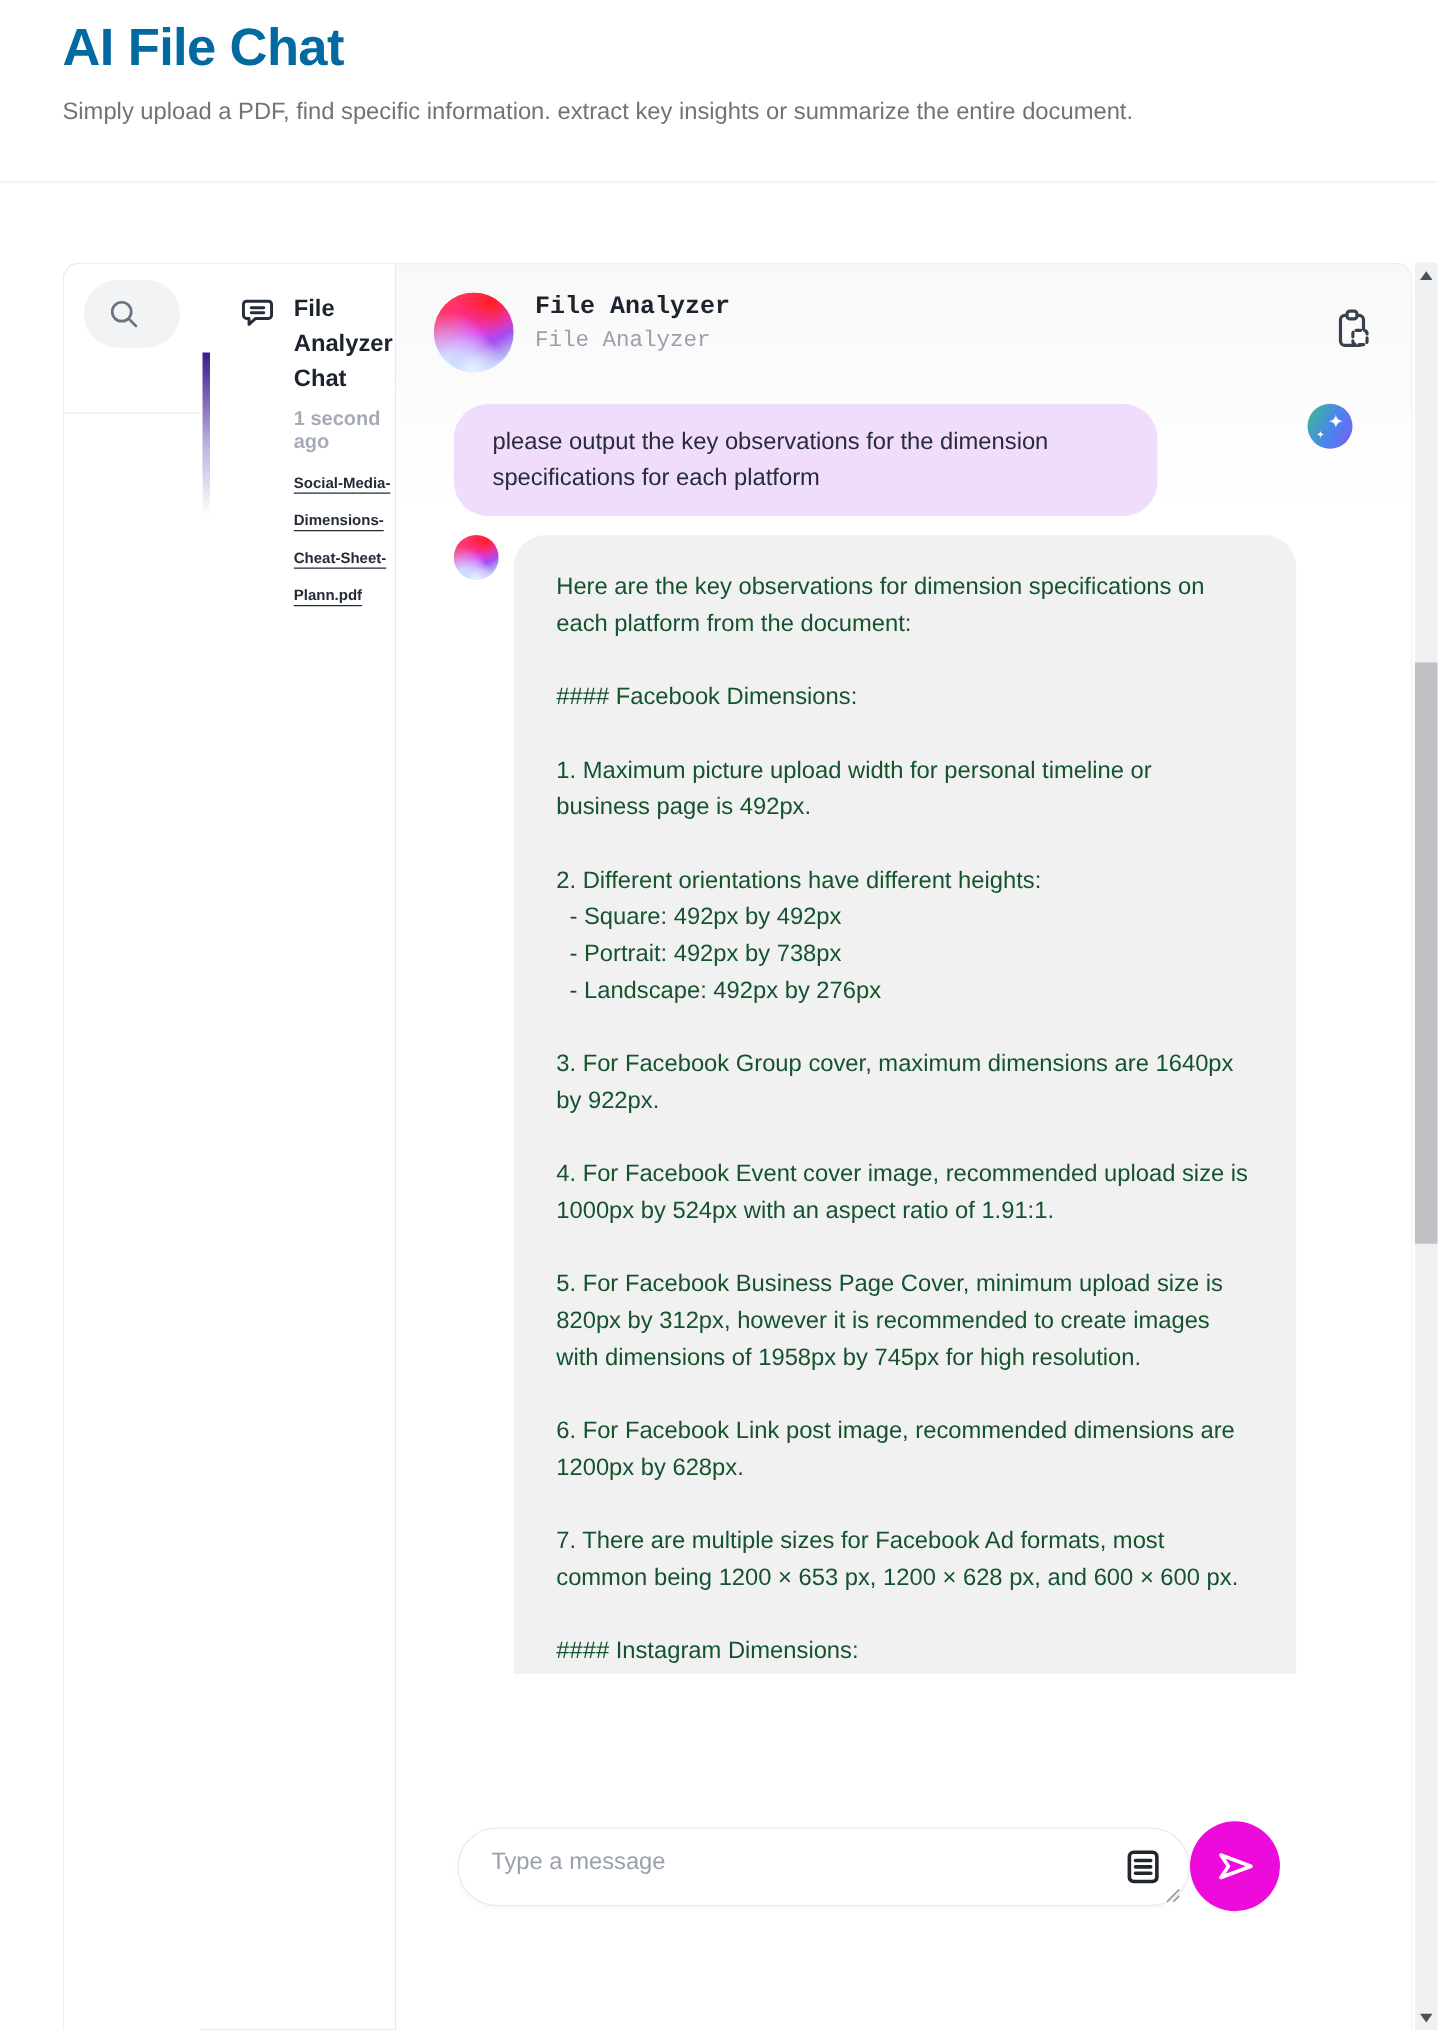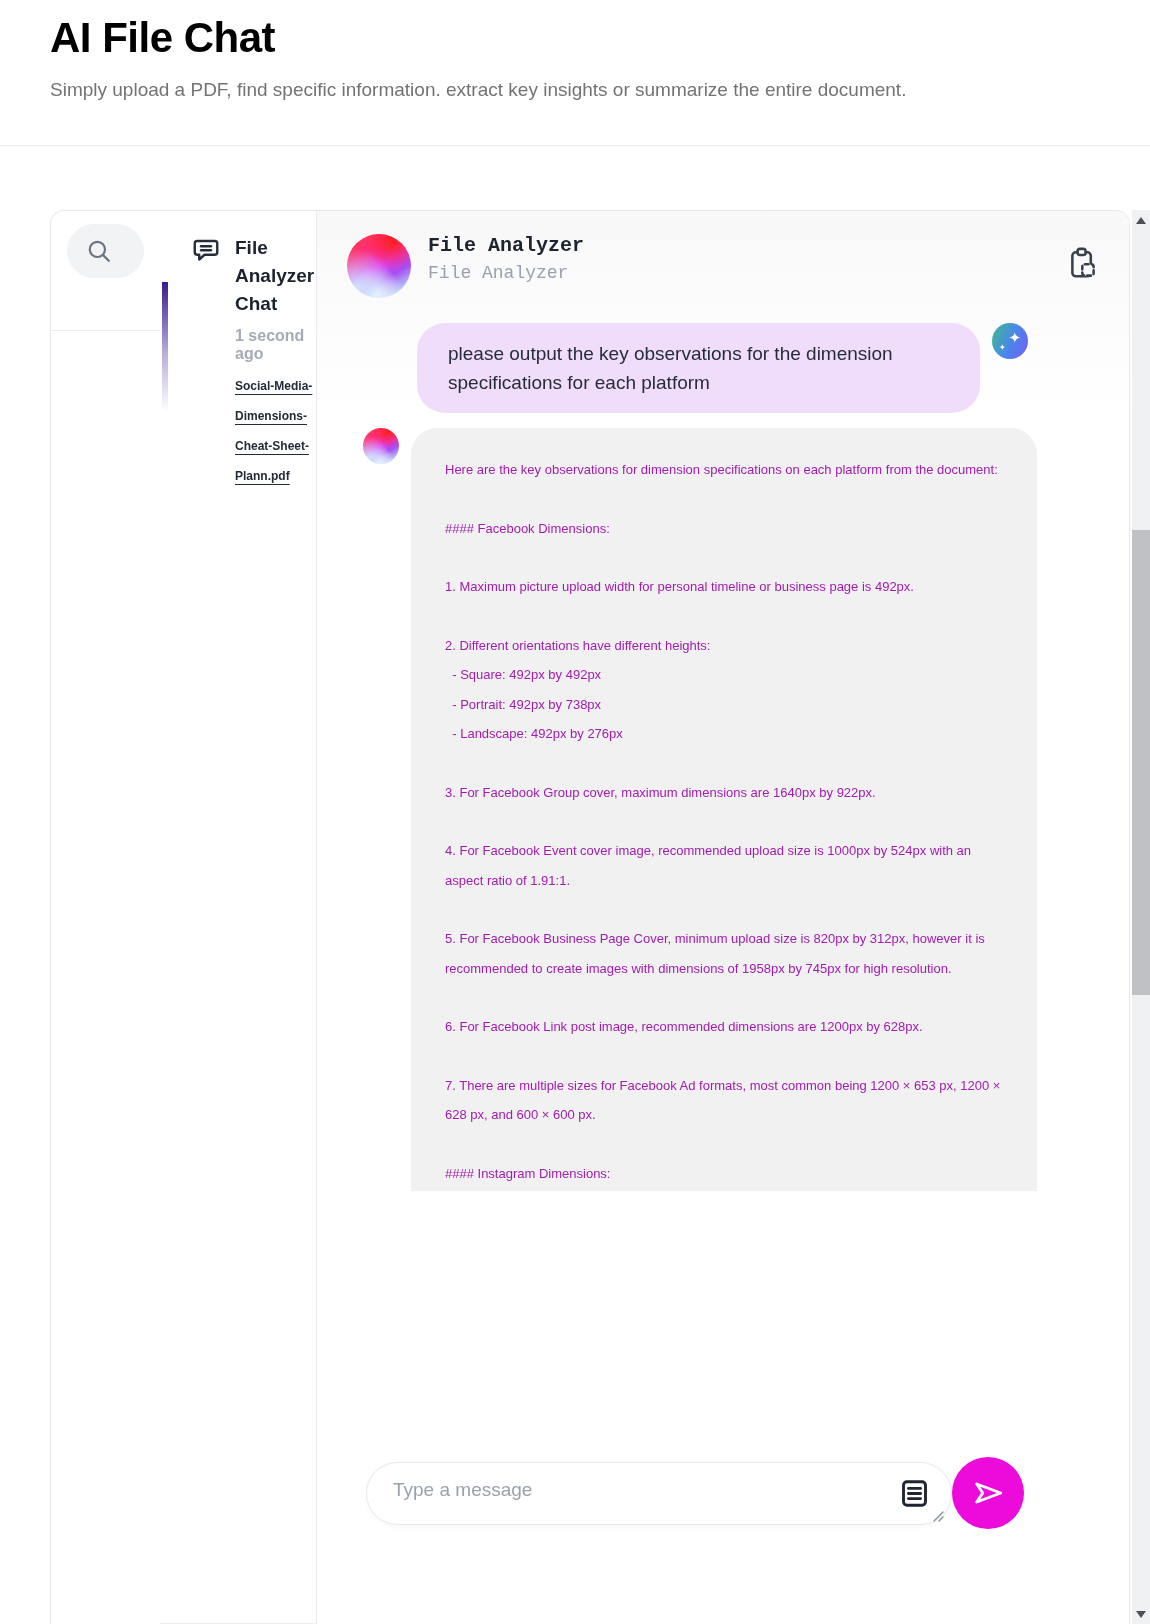--- a/index.html
+++ b/index.html
@@ -1,21 +1,21 @@
 <!DOCTYPE html>
 <html><head>
 <meta charset="utf-8">
 <style>
   * { margin:0; padding:0; box-sizing:border-box; }
   html,body { width:1150px; height:1624px; background:#ffffff; overflow:hidden;
               font-family:"Liberation Sans","DejaVu Sans",sans-serif; }
 
   
   .page-header { padding:14px 50px 0 50px; height:146px; border-bottom:1px solid #e9ebee; }
-  .page-title { font-size:42px; font-weight:800; color:#000000; letter-spacing:-0.5px; }
+  .page-title { font-size:42px; font-weight:800; color:#0369a1; letter-spacing:-0.5px; }
   .page-subtitle { margin-top:17px; font-size:19px; color:#737373; }
 
   
   .app-shell { position:absolute; left:50px; top:210px; width:1080px; height:1414px;
                border:1px solid #e7e9ee; border-bottom:none; border-radius:14px 14px 0 0;
                display:flex; overflow:hidden; background:#fff; }
 
   
   .sidebar { width:266px; flex:none; border-right:1px solid #e7e9ee; display:flex; flex-direction:row; }
   .search-section { padding:13px 16px 0 16px; height:120px; border-bottom:1px solid #eceef1; }
@@ -45,31 +45,31 @@
         linear-gradient(150deg, #ff4040 0%, #ff2d7c 28%, #e23cf0 50%, #a54cf0 66%, #b9d9f7 88%, #eaf5ff 100%); }
   .avatar-lg { width:64px; height:64px; flex:none; }
   .avatar-sm { width:36px; height:36px; flex:none; }
   .chat-title { font-size:20px; font-weight:700; color:#1d2430; }
   .chat-subtitle { font-size:18px; color:#9aa1ad; margin-top:6px; }
   .header-spacer { flex:1; }
   .clipboard-button { background:none; border:none; cursor:pointer; padding:4px; }
 
   
   .messages { flex:1; padding:2px 49px 0 46px; overflow:hidden; }
-  .user-row { display:flex; justify-content:center; align-items:flex-start; gap:12px; }
+  .user-row { display:flex; justify-content:space-between; align-items:flex-start; gap:12px; }
   .user-bubble { background:#f0ddfc; border-radius:28px; padding:16px 31px; max-width:563px;
                  font-size:19px; line-height:29px; color:#262d38; }
   .user-avatar { width:36px; height:36px; border-radius:50%; flex:none; position:relative;
                  background:linear-gradient(115deg,#3dbd8c 0%, #4b84ef 55%, #7a5cf0 100%); }
   .user-avatar .sp1 { position:absolute; right:7px; top:7px; color:#ffffff; font-size:15px; line-height:1; }
   .user-avatar .sp2 { position:absolute; left:7px; bottom:7px; color:#ffffff; font-size:8px; line-height:1; }
 
   .assistant-row { display:flex; align-items:flex-start; gap:12px; margin-top:15px; }
   .assistant-bubble { background:#f1f1f2; border-radius:26px 26px 0 0; padding:27px 36px 3px 34px;
-                      width:626px; margin-right:45px; font-size:13px; line-height:29.5px; color:#a21caf; }
+                      width:626px; margin-right:45px; font-size:19px; line-height:29.5px; color:#14532d; }
   .msg-para { white-space:pre-wrap; }
   .msg-para + .msg-para { margin-top:29px; }
 
   
   .composer { flex:none; display:flex; align-items:center; padding:12px 38px 95px 49px; }
   .input-pill { position:relative; flex:none; width:586px; height:63px; border:1.5px solid #e7e9ee; border-radius:32px;
                 background:#fff; display:flex; align-items:center; padding:0 56px 0 26px;
                 box-shadow:0 2px 6px rgba(15,23,42,0.03); }
   .input-pill textarea { border:none; outline:none; resize:none; width:100%; height:29px; font-size:19px;
                          color:#374151; font-family:inherit; background:transparent; overflow:hidden; }

